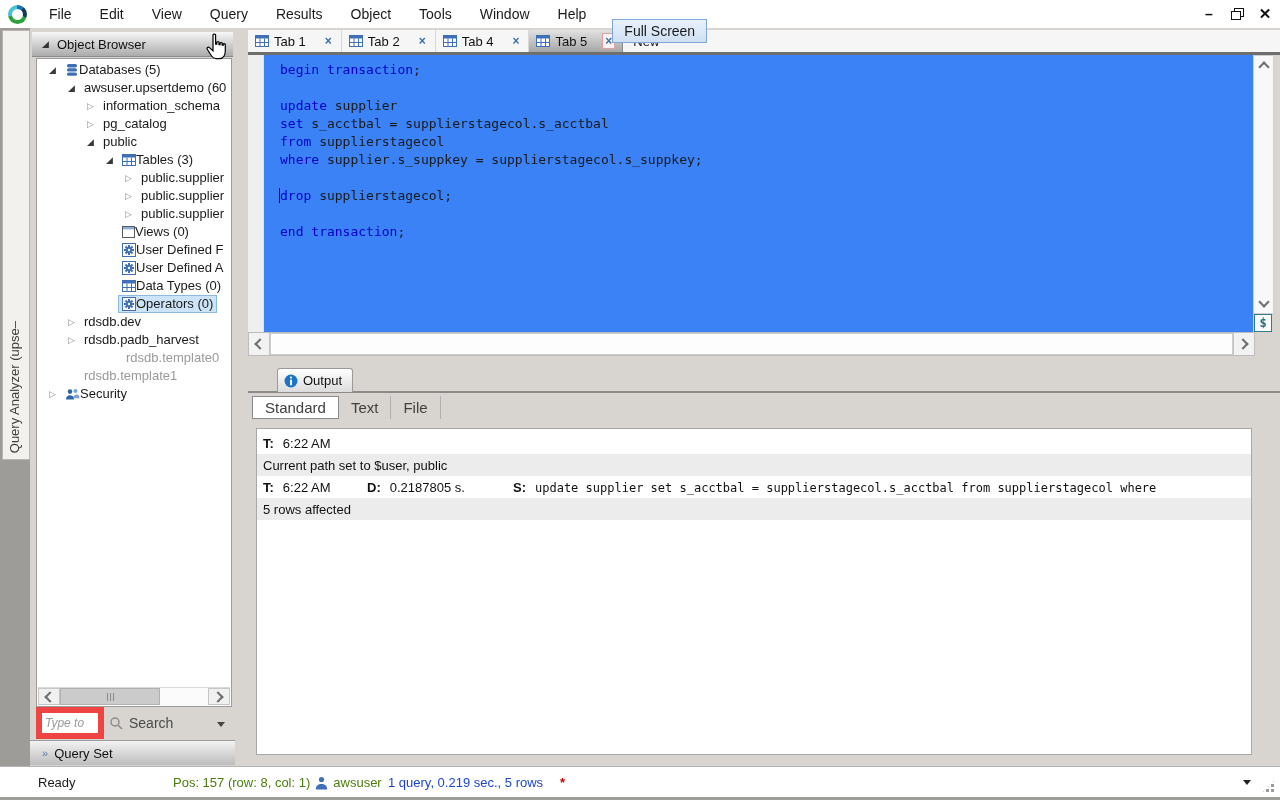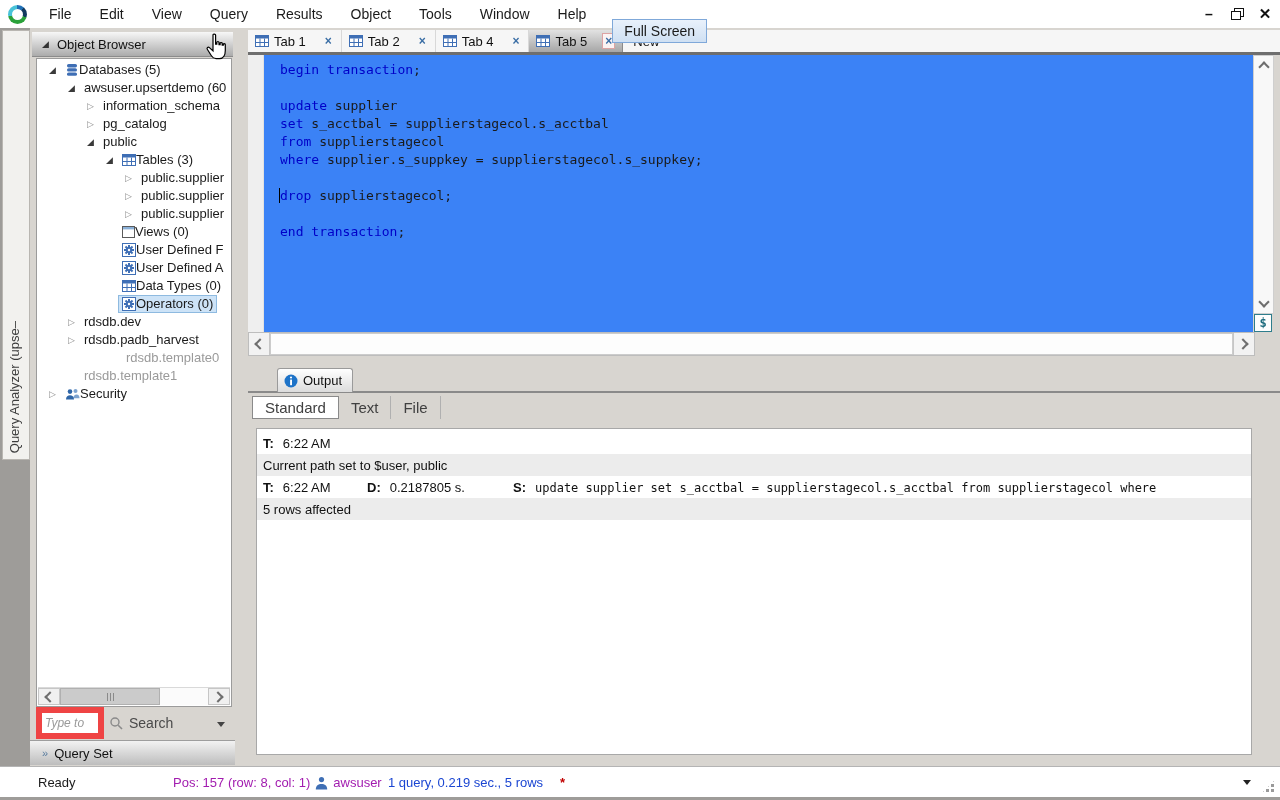--- a/index.html
+++ b/index.html
@@ -102,21 +102,21 @@
   .out-row.shaded{background:#ececec;}
   .seg{display:inline-flex;align-items:baseline;}
   .seg .slbl{font-weight:bold;margin-right:9px;}
   .seg-T{width:104px;flex:0 0 104px;}
   .seg-D{width:146px;flex:0 0 146px;}
   .seg-S{flex:1;overflow:hidden;}
   .seg .mono{font-family:"DejaVu Sans Mono",monospace;font-size:12px;}
   
   .statusbar{position:absolute;left:0;top:766px;right:0;height:31px;background:#fff;border-top:1px solid #b4b4b4;z-index:30;font-size:13px;}
   .st-ready{position:absolute;left:38px;top:8px;color:#1a1a1a;}
-  .st-pos{position:absolute;left:173px;top:8px;display:flex;align-items:center;gap:5px;color:#a21caf;}
+  .st-pos{position:absolute;left:173px;top:8px;display:flex;align-items:center;gap:5px;color:#4d7c0f;}
   .st-summary{position:absolute;left:388px;top:8px;color:#1b46d2;}
   .st-star{position:absolute;left:560px;top:8px;color:#c00000;font-weight:bold;}
   .st-caret{position:absolute;left:1243px;top:13px;width:0;height:0;border:4px solid transparent;border-top:5px solid #222;}
   .st-grip{position:absolute;right:5px;bottom:5px;width:13px;height:13px;
         background:radial-gradient(circle 1.5px, #9a9a9a 1.5px, transparent 1.6px);
         background-size:5px 5px;background-position:bottom right;clip-path:polygon(100% 0,100% 100%,0 100%);}
   .bottom-strip{position:absolute;left:0;top:797px;right:0;height:3px;background:#9e9c99;z-index:31;}
   .cursor-hand{position:absolute;left:205px;top:33px;z-index:50;}
 </style>
 </head>

